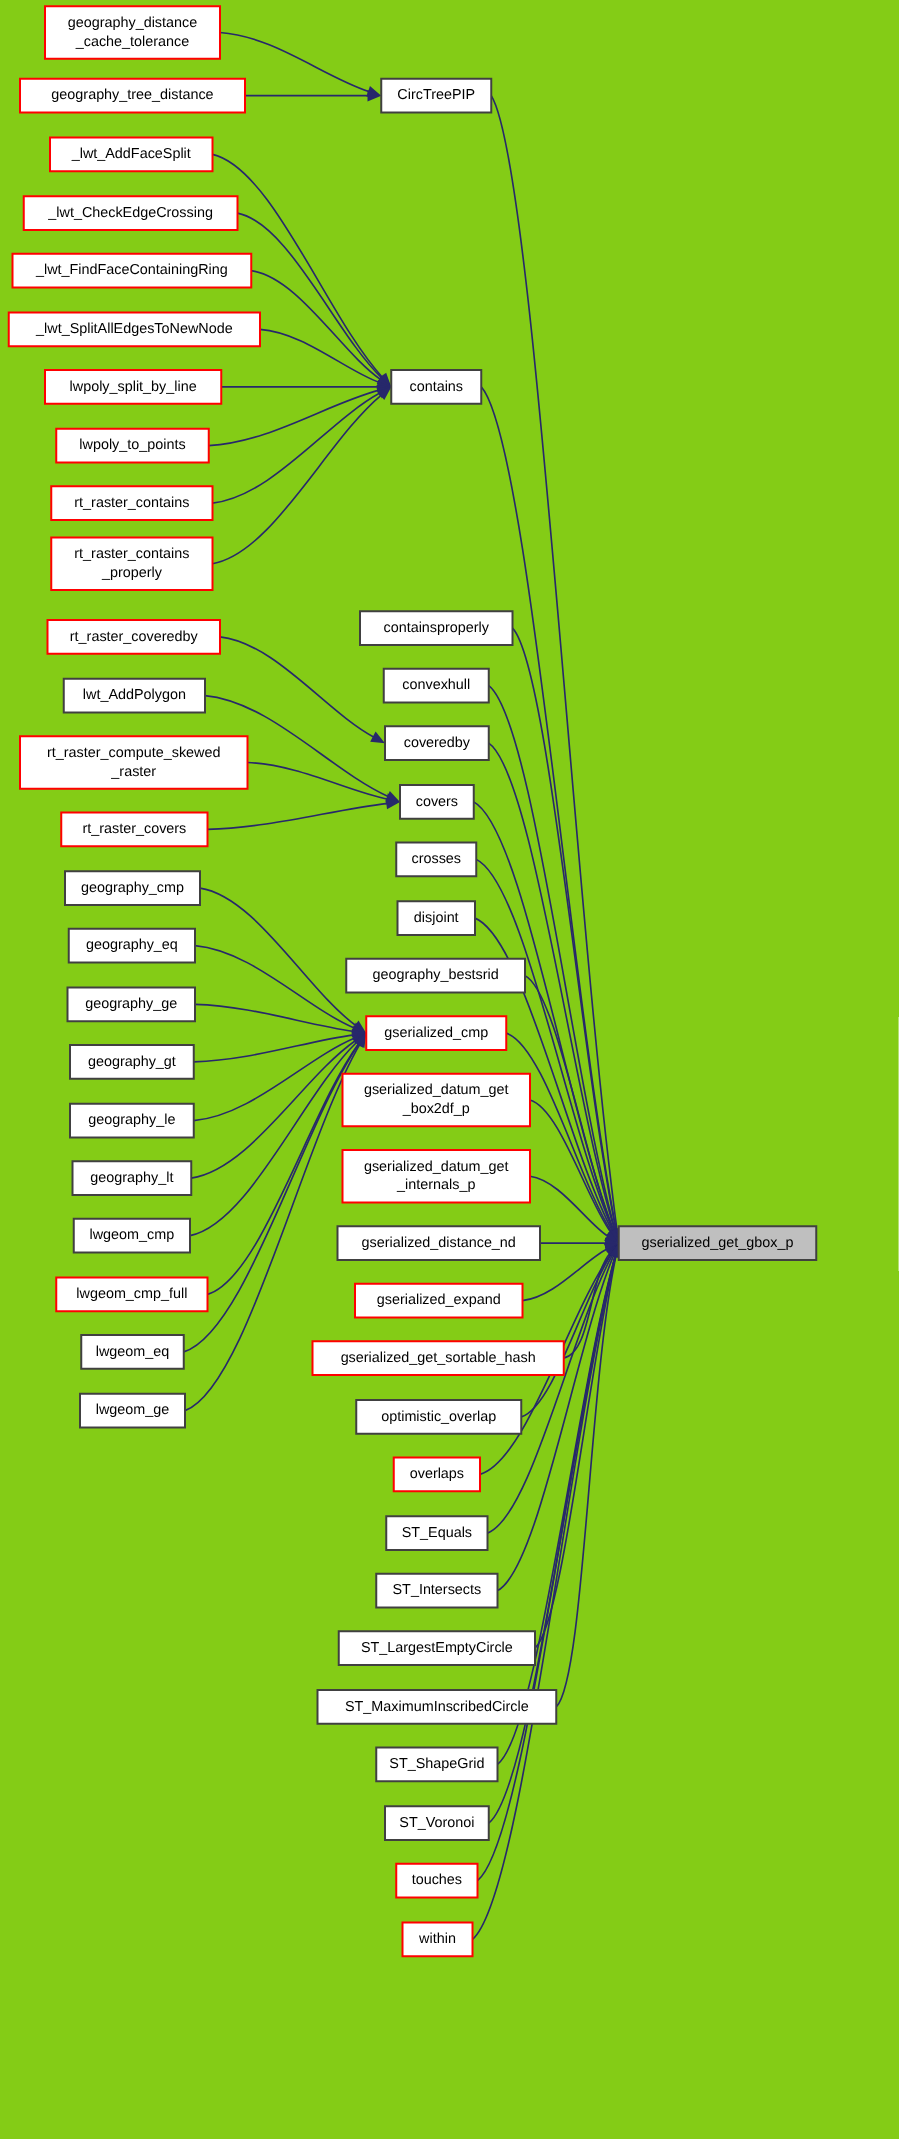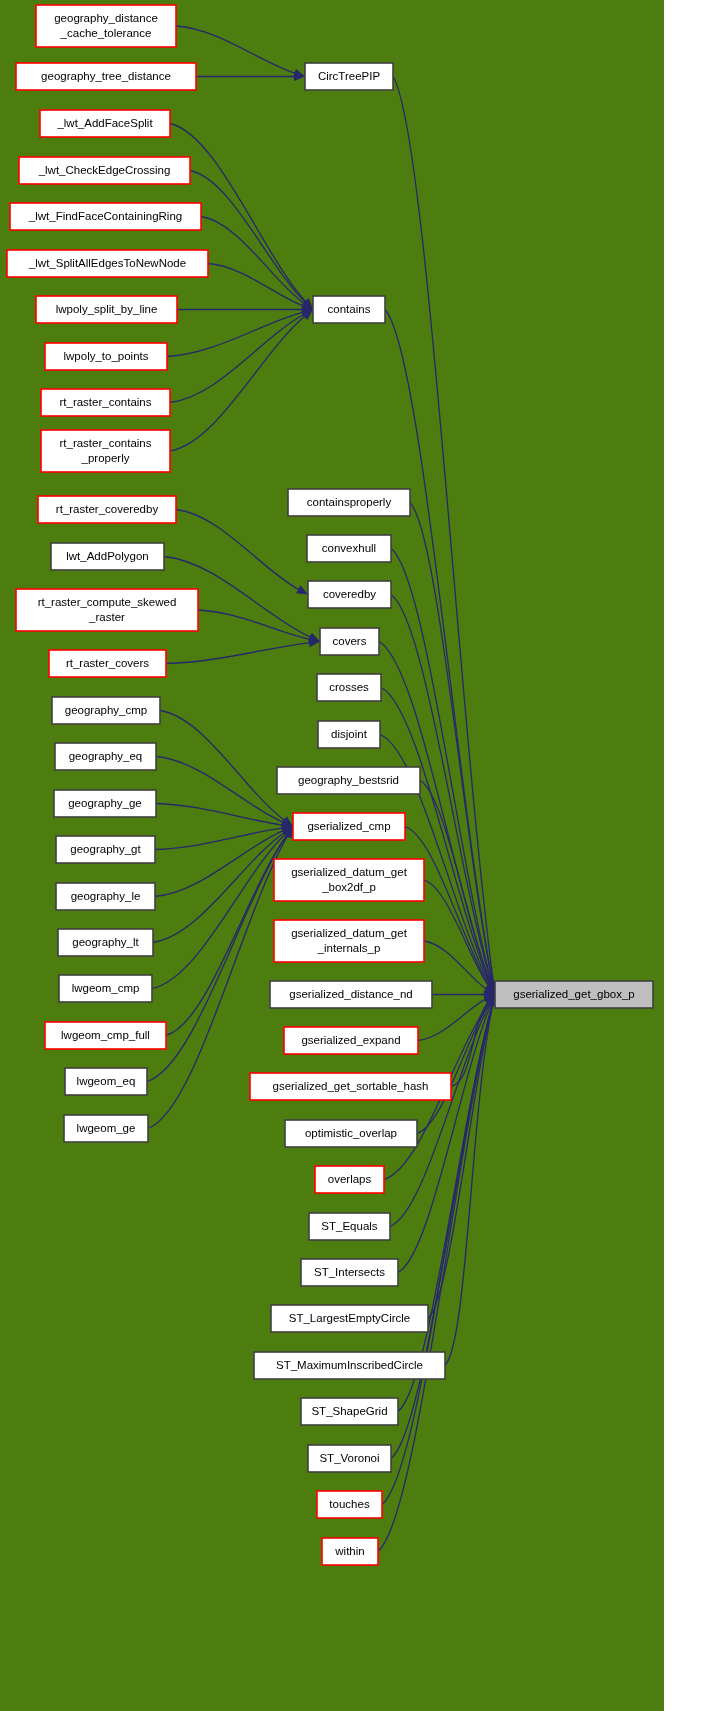--- a/index.html
+++ b/index.html
@@ -5,23 +5,23 @@
   html, body {
     margin: 0;
     padding: 0;
     background: #ffffff;
   }
   body {
     font-family: "Liberation Sans", sans-serif;
   }
   #canvas {
     position: relative;
-    width: 664px;
+    width: 719px;
     height: 1711px;
-    background: #4d7c0f;
+    background: #84cc16;
     overflow: hidden;
   }
   svg#graph {
     position: absolute;
     top: 0;
     left: 0;
     width: 719px;
     height: 1711px;
   }
   .node-rect {

